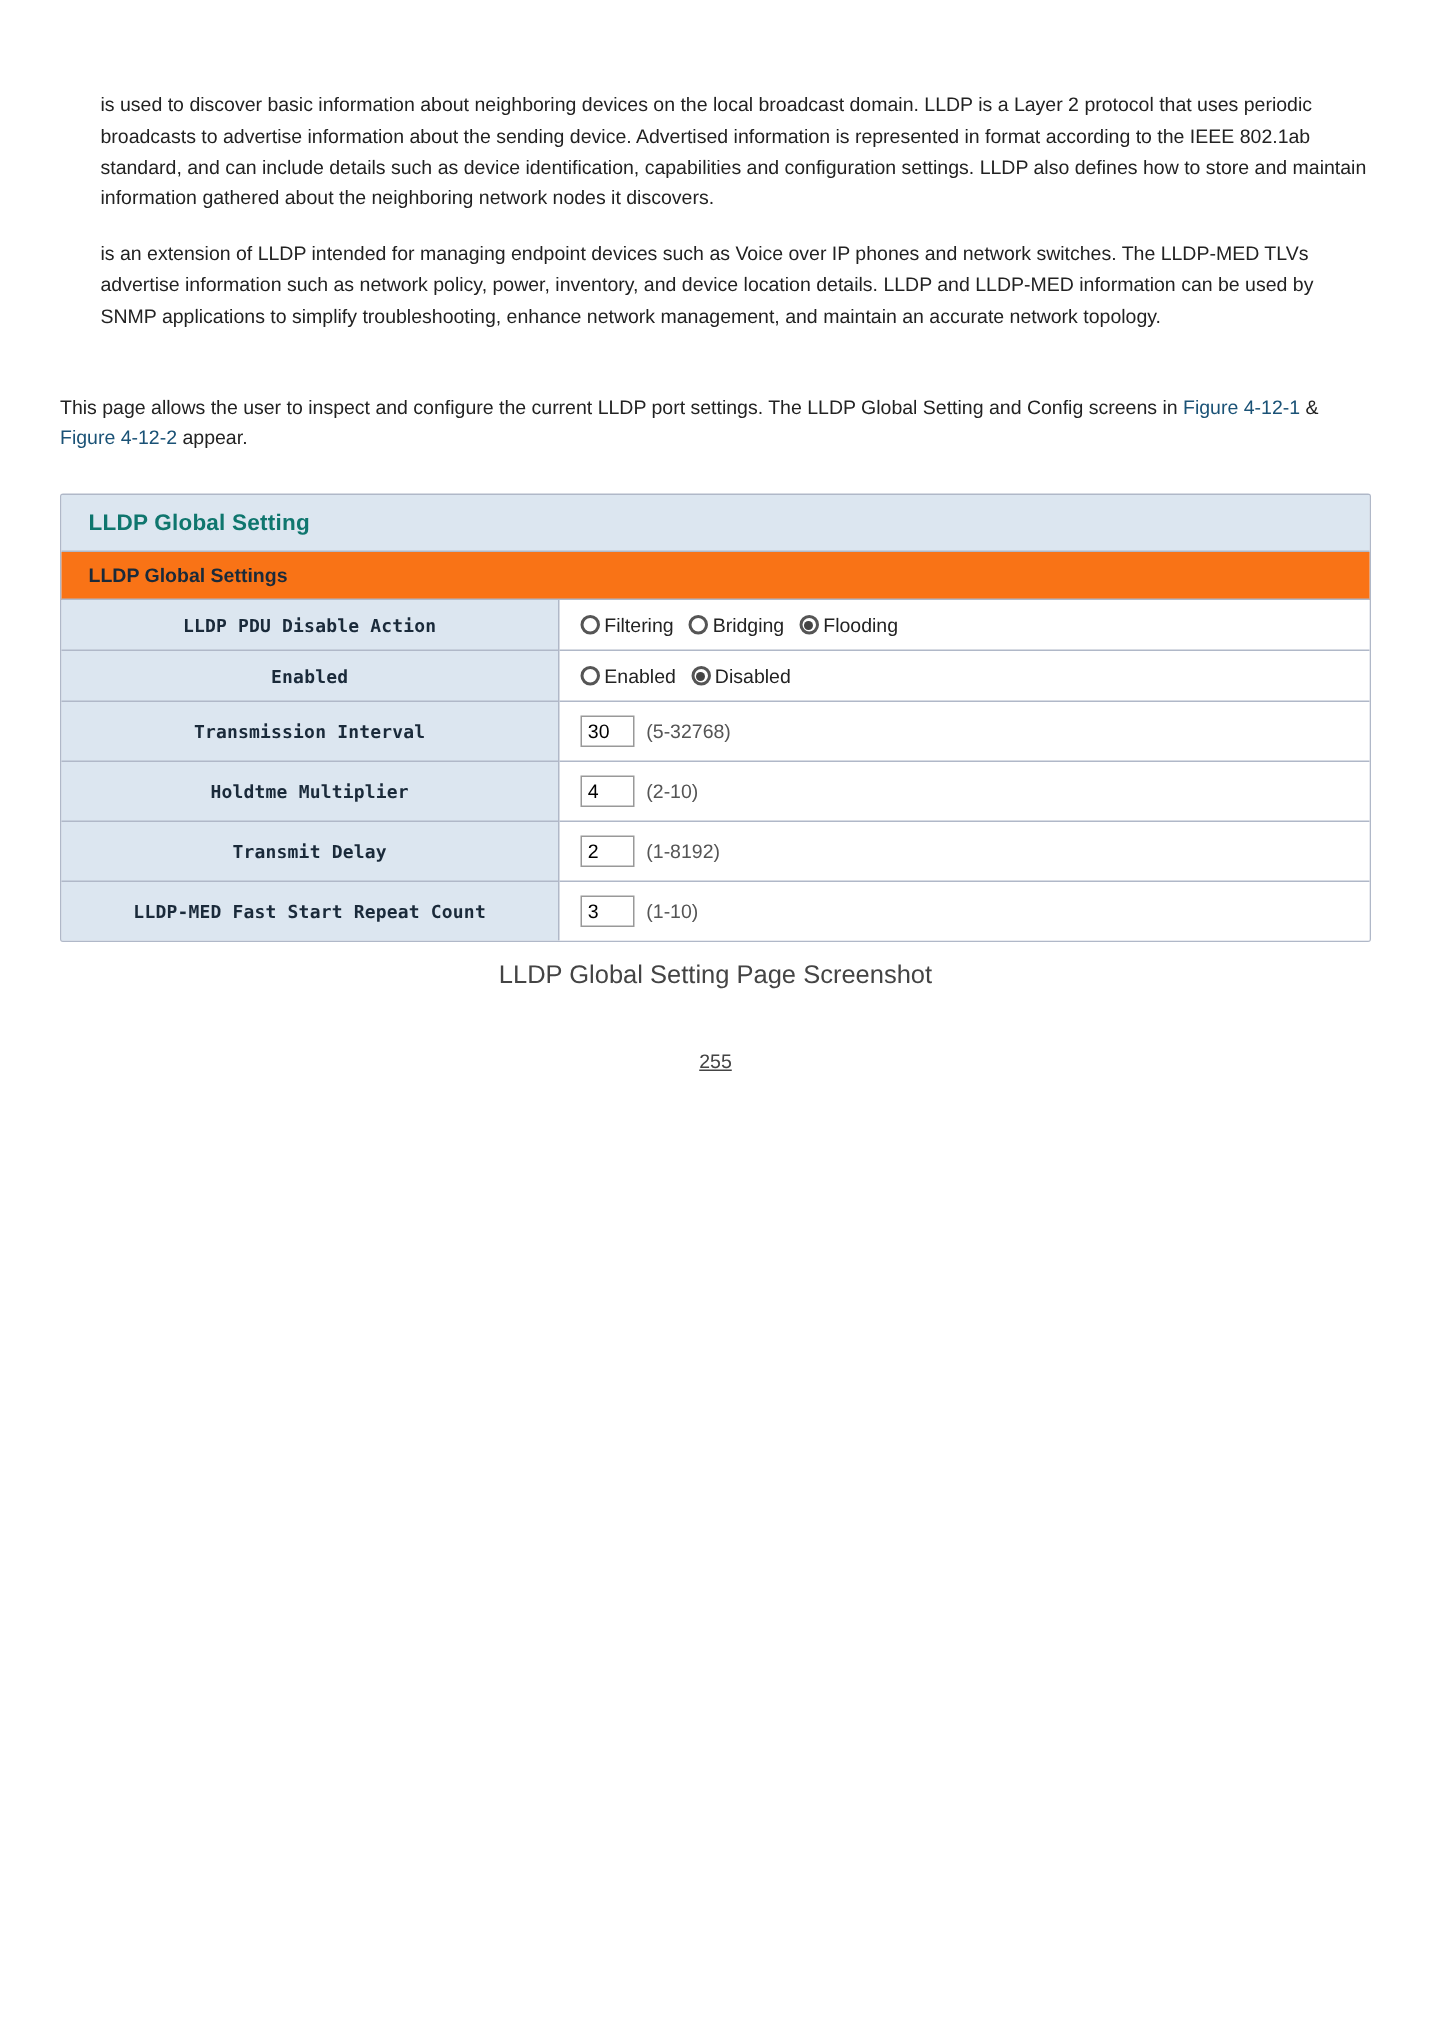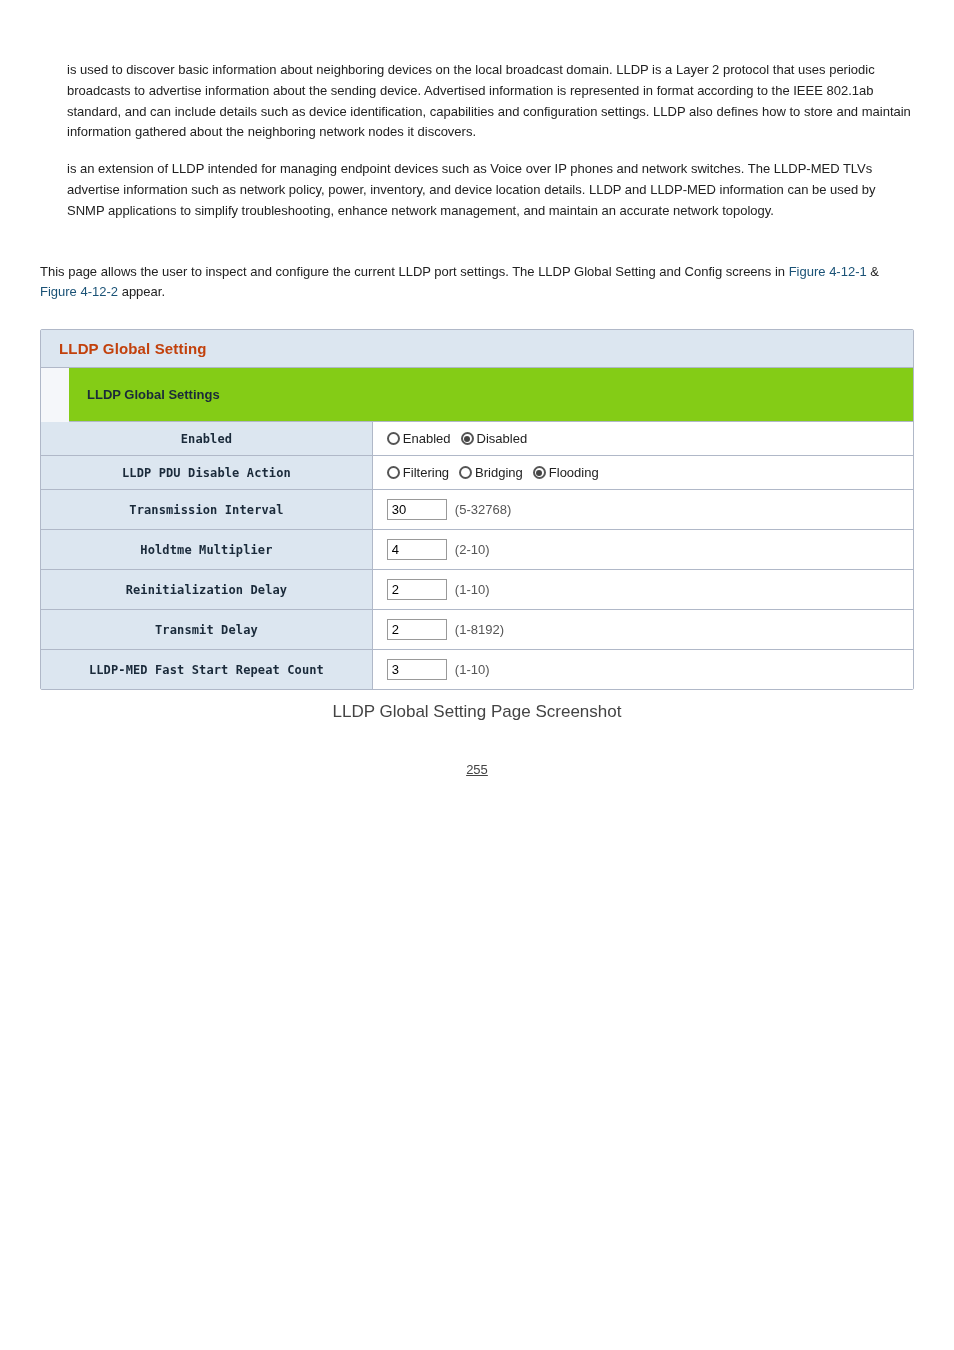--- a/index.html
+++ b/index.html
@@ -31,32 +31,31 @@
       border: 1px solid #b0b8c8;
       background: #f5f7fa;
       margin-bottom: 12px;
       border-radius: 2px;
     }
     .panel-title {
       background: #dce6f0;
       padding: 10px 18px;
       font-size: 15px;
       font-weight: bold;
-      color: #c2410c;
+      color: #0f766e;
       border-bottom: 1px solid #b0b8c8;
       letter-spacing: 0.01em;
     }
     .section-header {
-      background: #84cc16;
-      padding: 19px 18px;
+      background: #f97316;
+      padding: 8px 18px;
       font-size: 13px;
       font-weight: bold;
       color: #1a2a3a;
       border-bottom: 1px solid #b0b8c8;
-      margin-left: 28px;
     }
     table.settings-table {
       width: 100%;
       border-collapse: collapse;
     }
     table.settings-table tr {
       border-bottom: 1px solid #b0b8c8;
     }
     table.settings-table tr:last-child {
       border-bottom: none;
@@ -109,21 +108,21 @@
       content: '';
       width: 6px;
       height: 6px;
       border-radius: 50%;
       background: #444;
     }
     .text-input {
       border: 1px solid #999;
       padding: 2px 4px;
       font-size: 13px;
-      width: 60px;
+      width: 36px;
       margin-right: 8px;
       background: #fff;
     }
     .range-hint {
       color: #555;
       font-size: 13px;
       margin-top: 12px;
     }
     .apply-btn {
       background: #dce6f0;
@@ -168,64 +167,60 @@
   <a class="link" href="#">Figure 4-12-2</a>
   appear.
 </p>
 
 <div class="panel">
   <div class="panel-title">LLDP Global Setting</div>
   <div class="section-header">LLDP Global Settings</div>
   <table class="settings-table">
     <tbody id="settings-tbody">
     <tr>
+          <td class="label-cell">LLDP PDU Disable Action</td>
+          <td class="value-cell">
+            <div class="radio-group">
+              <label class="radio-item">
+                <span class="radio-circle"></span>
+                <span>Filtering</span>
+              </label>
+              <label class="radio-item">
+                <span class="radio-circle"></span>
+                <span>Bridging</span>
+              </label>
+              <label class="radio-item">
+                <span class="radio-circle selected"></span>
+                <span>Flooding</span>
+              </label>
+            </div>
+          </td>
+        </tr>
+        <tr>
           <td class="label-cell">Enabled</td>
           <td class="value-cell">
             <div class="radio-group">
               <label class="radio-item">
                 <span class="radio-circle"></span>
                 <span>Enabled</span>
               </label>
               <label class="radio-item">
                 <span class="radio-circle selected"></span>
                 <span>Disabled</span>
               </label>
             </div>
           </td>
         </tr>
         <tr>
-          <td class="label-cell">LLDP PDU Disable Action</td>
-          <td class="value-cell">
-            <div class="radio-group">
-              <label class="radio-item">
-                <span class="radio-circle"></span>
-                <span>Filtering</span>
-              </label>
-              <label class="radio-item">
-                <span class="radio-circle"></span>
-                <span>Bridging</span>
-              </label>
-              <label class="radio-item">
-                <span class="radio-circle selected"></span>
-                <span>Flooding</span>
-              </label>
-            </div>
-          </td>
-        </tr>
-        <tr>
           <td class="label-cell">Transmission Interval</td>
           <td class="value-cell"><input type="text" class="text-input" value="30" style=""><span class="range-hint">(5-32768)</span></td>
         </tr>
         <tr>
           <td class="label-cell">Holdtme Multiplier</td>
           <td class="value-cell"><input type="text" class="text-input" value="4" style=""><span class="range-hint">(2-10)</span></td>
-        </tr>
-        <tr>
-          <td class="label-cell">Reinitialization Delay</td>
-          <td class="value-cell"><input type="text" class="text-input" value="2" style=""><span class="range-hint">(1-10)</span></td>
         </tr>
         <tr>
           <td class="label-cell">Transmit Delay</td>
           <td class="value-cell"><input type="text" class="text-input" value="2" style=""><span class="range-hint">(1-8192)</span></td>
         </tr>
         <tr>
           <td class="label-cell">LLDP-MED Fast Start Repeat Count</td>
           <td class="value-cell"><input type="text" class="text-input" value="3" style=""><span class="range-hint">(1-10)</span></td>
         </tr>
       </tbody>

